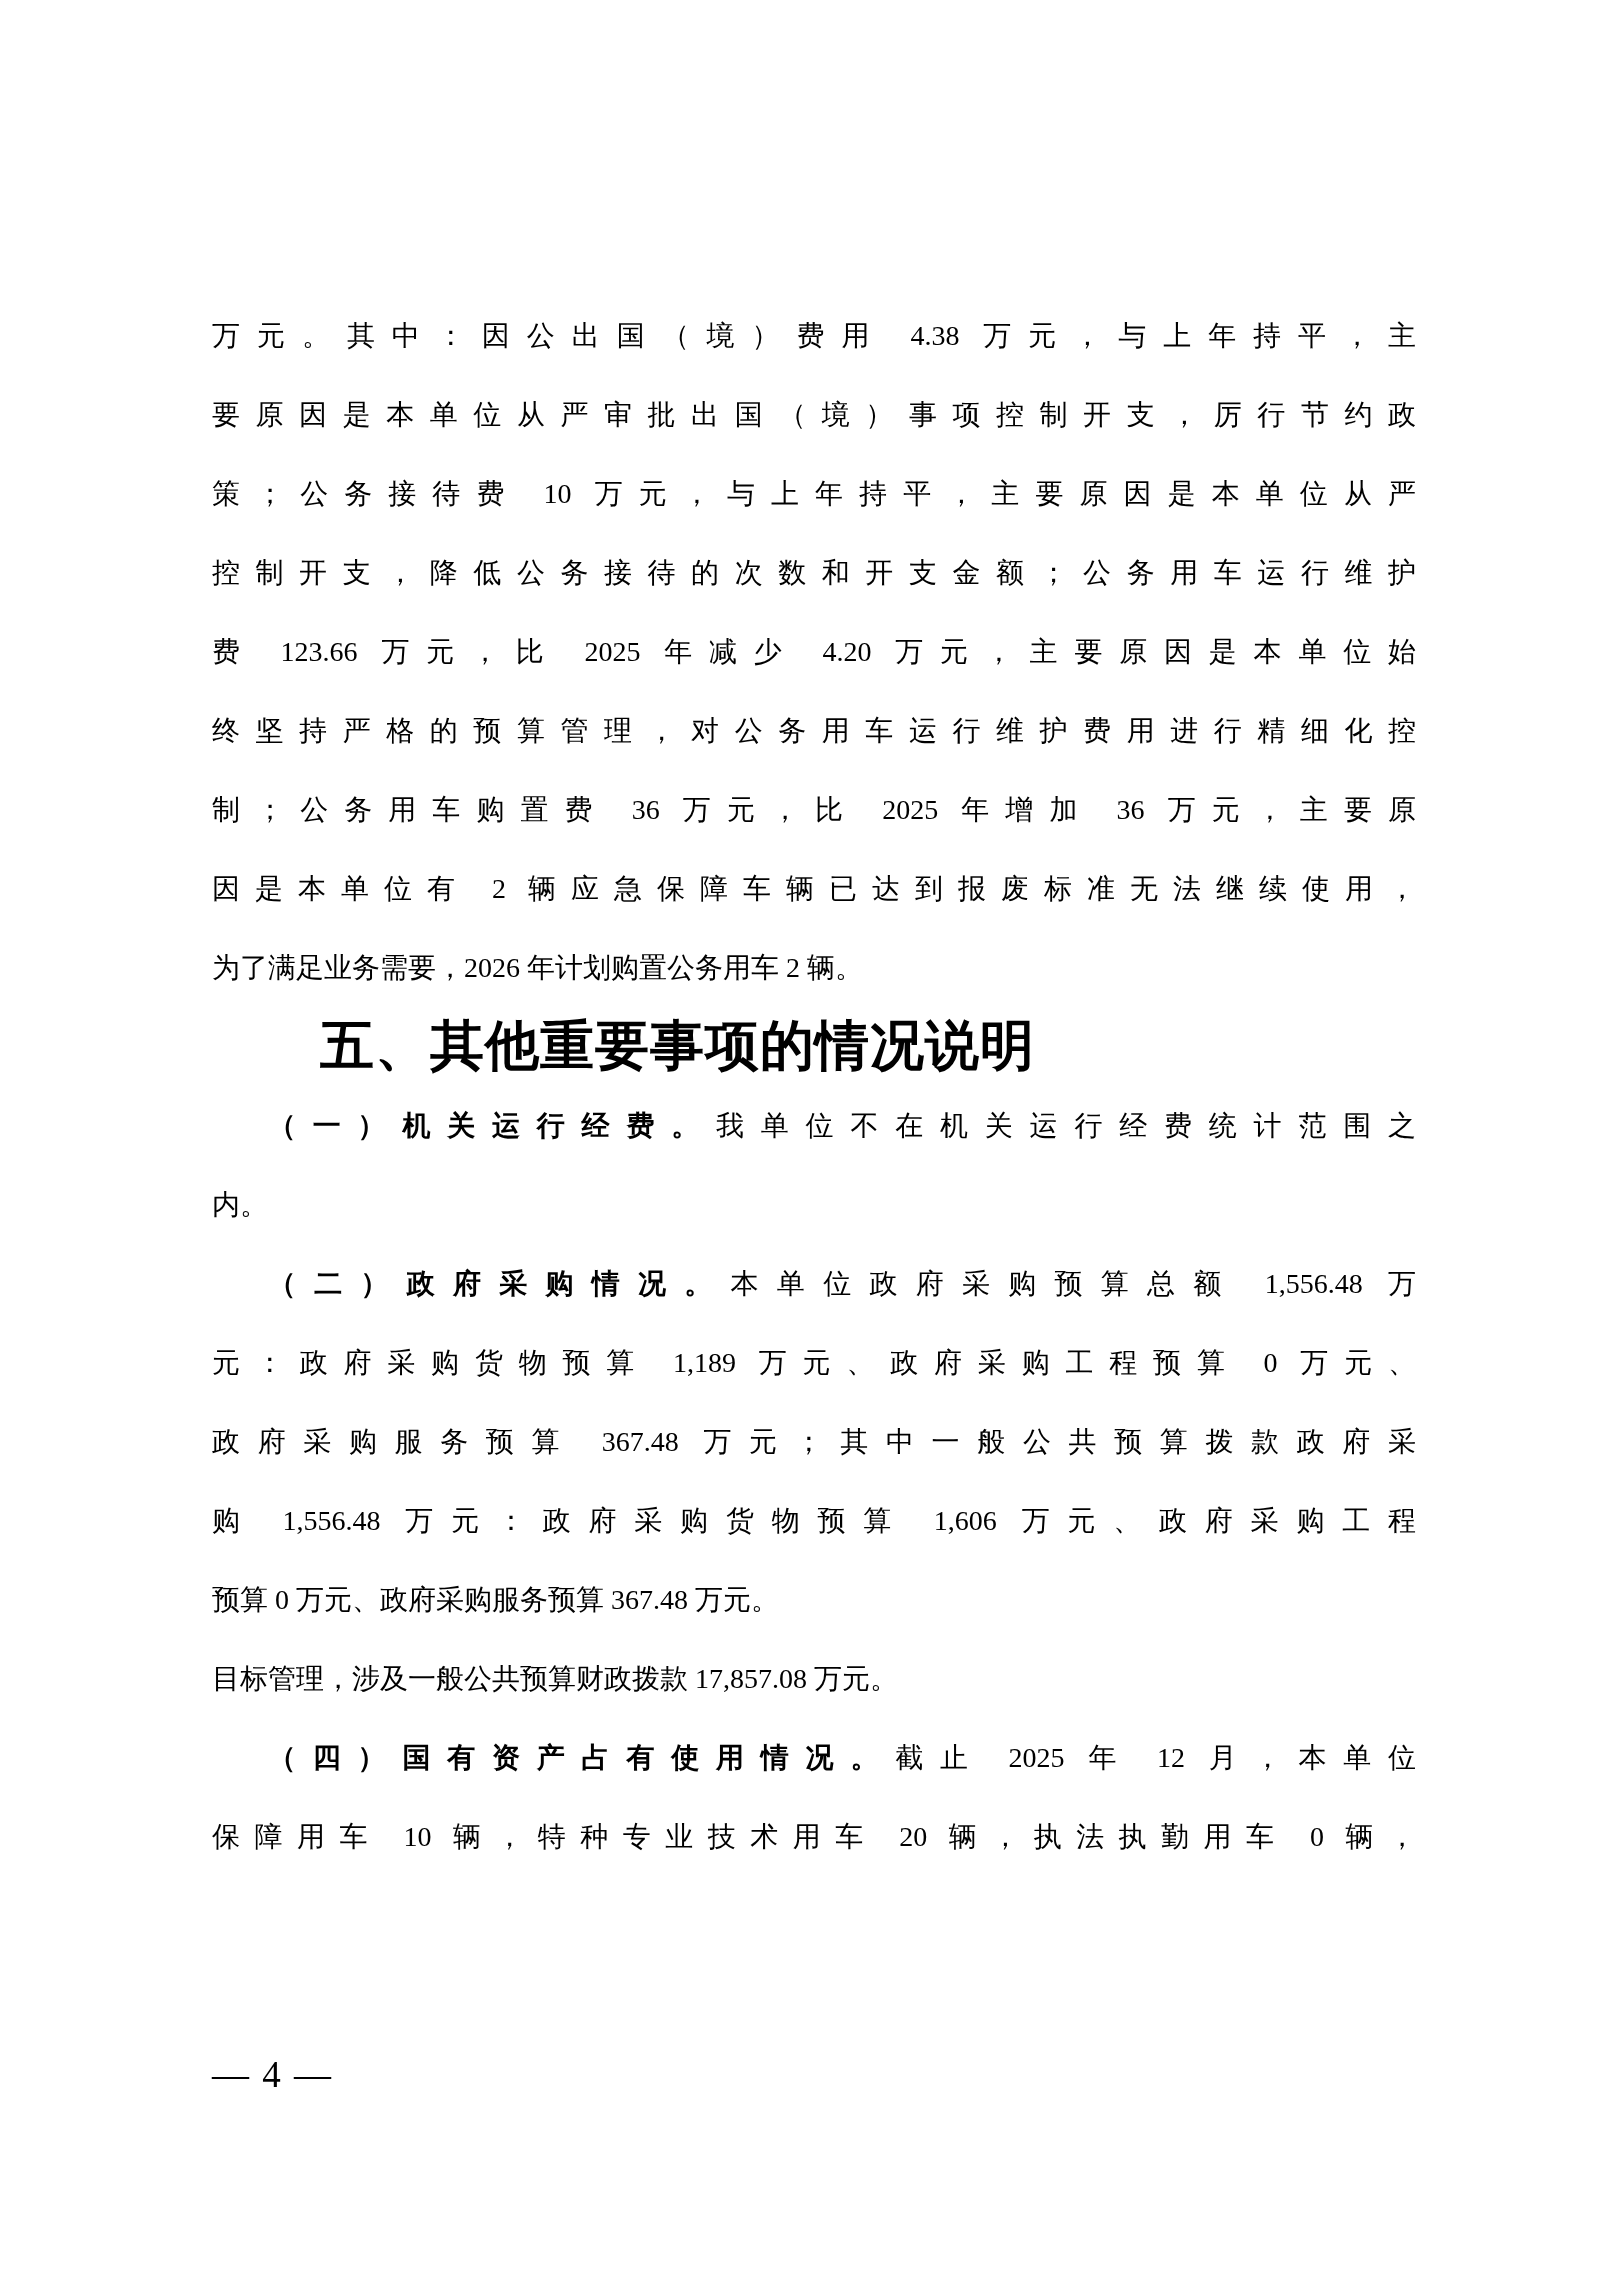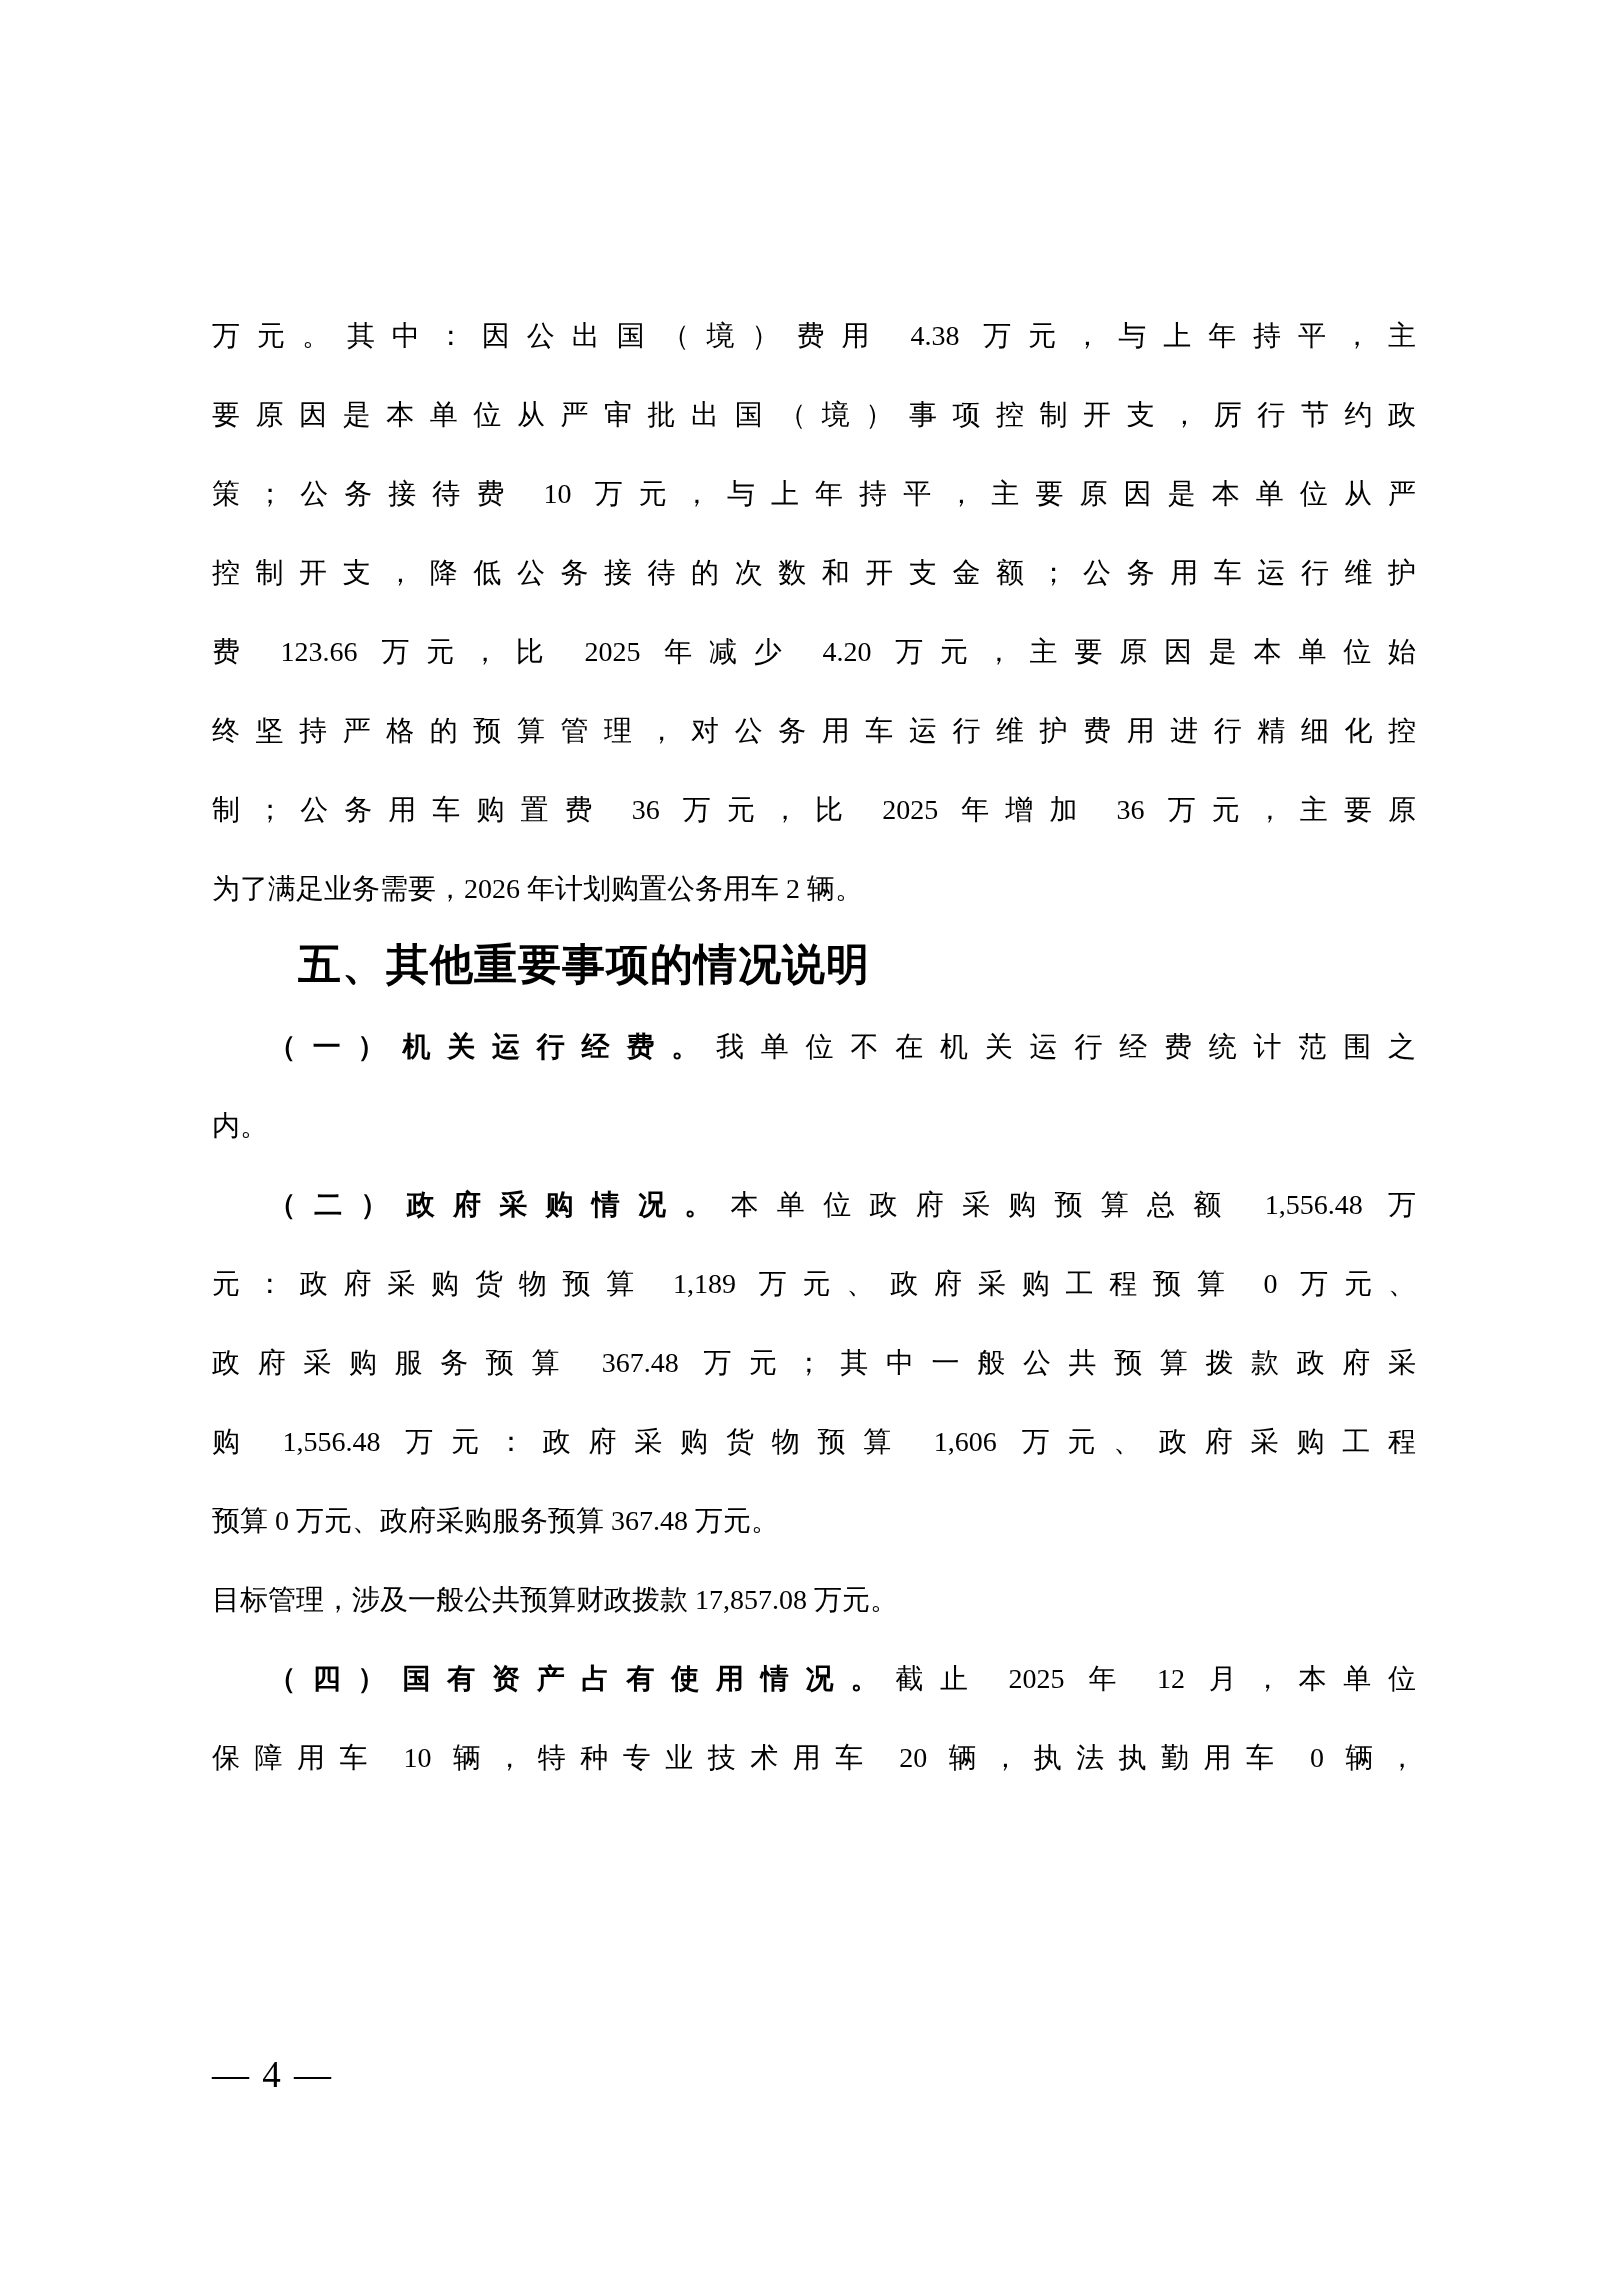--- a/index.html
+++ b/index.html
@@ -32,23 +32,23 @@
     white-space: normal;
     word-break: keep-all;
   }
   .line.indent {
     text-indent: 2em;
   }
   .line.para-end {
     text-align-last: left;
   }
   .line.heading {
-    font-family: Liberation Mono, monospace;
+    font-family: Liberation Serif, serif;
     font-weight: 700;
-    font-size: 43px;
+    font-size: 54px;
     text-align-last: left;
     letter-spacing: 1px;
   }
   .run { font-weight: normal; }
   .run-bold { font-weight: 700; }
   .footer {
     position: absolute;
     left: 212px;
     top: 2049px;
     height: 51px;
@@ -63,20 +63,21 @@
 
 <div class="page">
   <div class="text-block">
       <div class="line"><span class="run">万元。其中：因公出国（境）费用 4.38 万元，与上年持平，主</span></div>
       <div class="line"><span class="run">要原因是本单位从严审批出国（境）事项控制开支，厉行节约政</span></div>
       <div class="line"><span class="run">策；公务接待费 10 万元，与上年持平，主要原因是本单位从严</span></div>
       <div class="line"><span class="run">控制开支，降低公务接待的次数和开支金额；公务用车运行维护</span></div>
       <div class="line"><span class="run">费 123.66 万元，比 2025 年减少 4.20 万元，主要原因是本单位始</span></div>
       <div class="line"><span class="run">终坚持严格的预算管理，对公务用车运行维护费用进行精细化控</span></div>
       <div class="line"><span class="run">制；公务用车购置费 36 万元，比 2025 年增加 36 万元，主要原</span></div>
+      <div class="line"><span class="run">因是本单位有 2 辆应急保障车辆已达到报废标准无法继续使用，</span></div>
       <div class="line para-end"><span class="run">为了满足业务需要，2026 年计划购置公务用车 2 辆。</span></div>
       <div class="line indent para-end heading"><span class="run run-bold">五、其他重要事项的情况说明</span></div>
       <div class="line indent"><span class="run run-bold">（一）机关运行经费。</span><span class="run">我单位不在机关运行经费统计范围之</span></div>
       <div class="line para-end"><span class="run">内。</span></div>
       <div class="line indent"><span class="run run-bold">（二）政府采购情况。</span><span class="run">本单位政府采购预算总额 1,556.48 万</span></div>
       <div class="line"><span class="run">元：政府采购货物预算 1,189 万元、政府采购工程预算 0 万元、</span></div>
       <div class="line"><span class="run">政府采购服务预算 367.48 万元；其中一般公共预算拨款政府采</span></div>
       <div class="line"><span class="run">购 1,556.48 万元：政府采购货物预算 1,606 万元、政府采购工程</span></div>
       <div class="line para-end"><span class="run">预算 0 万元、政府采购服务预算 367.48 万元。</span></div>
       <div class="line para-end"><span class="run">目标管理，涉及一般公共预算财政拨款 17,857.08 万元。</span></div>

